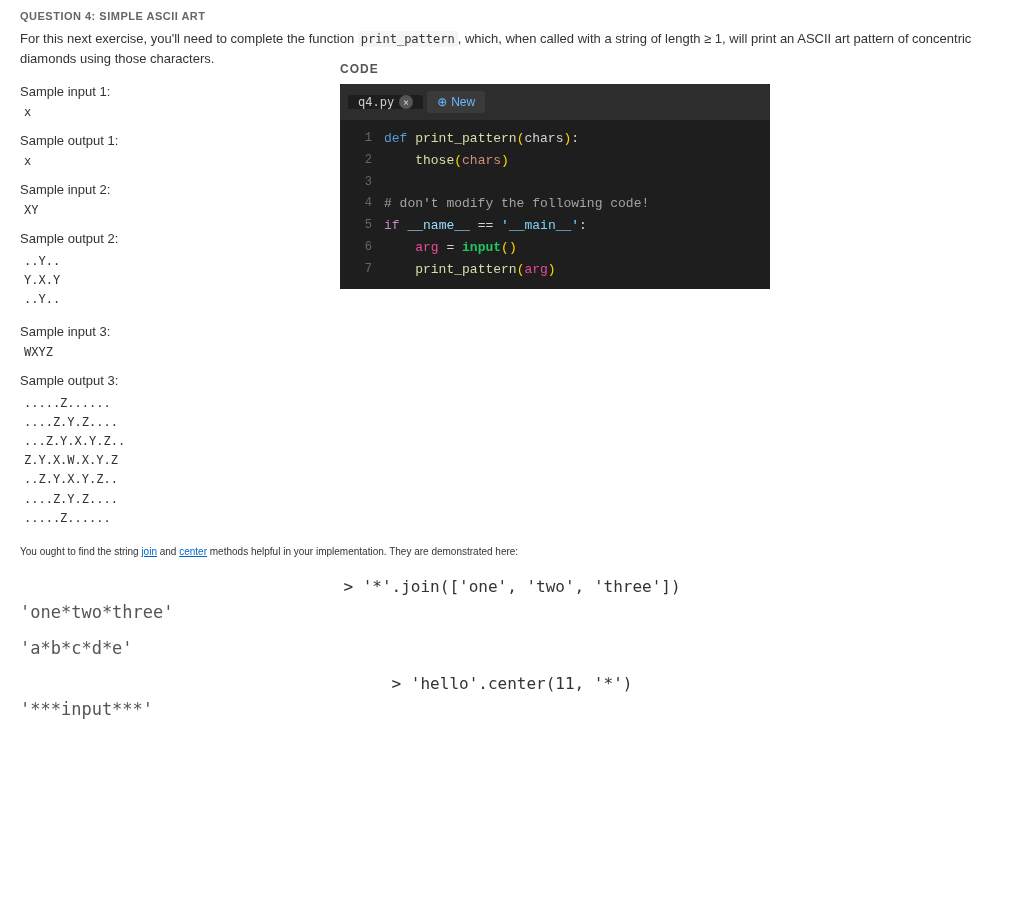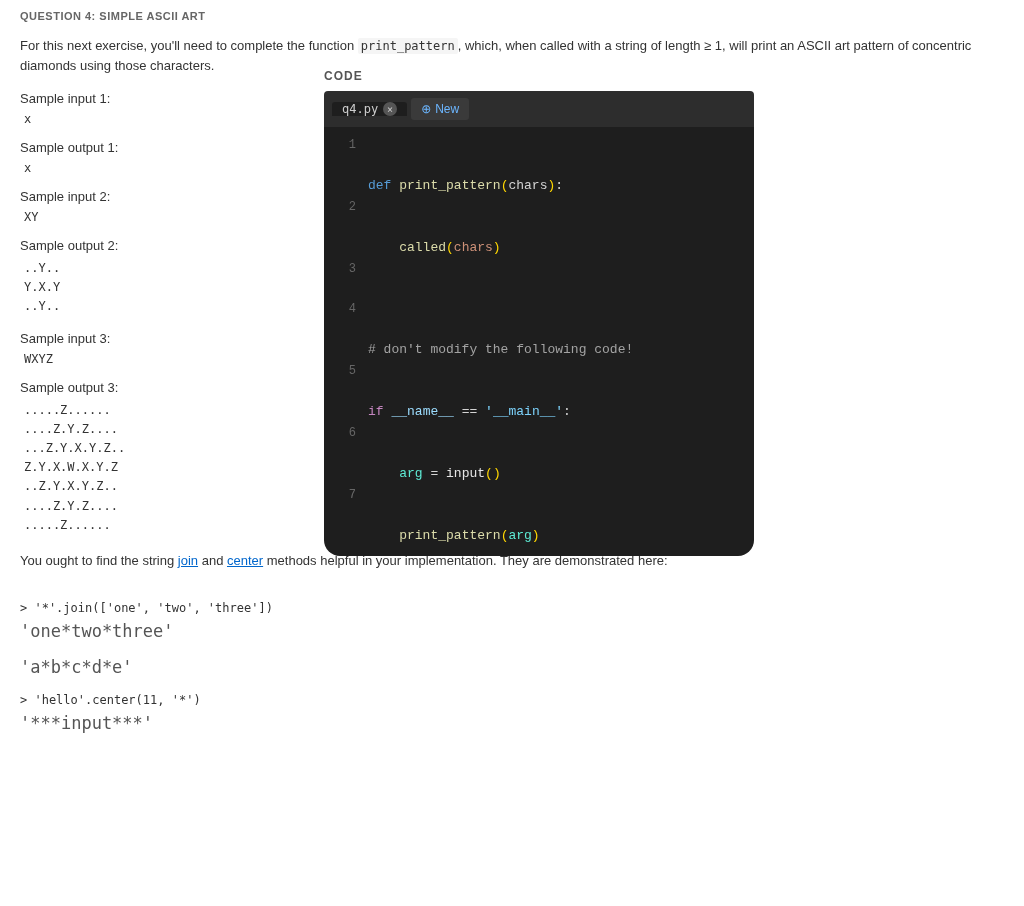--- a/index.html
+++ b/index.html
@@ -8,21 +8,21 @@
       font-size: 13px;
       color: #333;
       background: #fff;
       padding: 10px 20px;
     }
     .question-header {
       font-size: 11px;
       color: #666;
       text-transform: uppercase;
       letter-spacing: 0.5px;
-      margin-bottom: 14px;
+      margin-bottom: 7px;
       font-weight: bold;
     }
     .intro-text {
       font-size: 13px;
       color: #333;
       margin-bottom: 16px;
       line-height: 1.5;
     }
     .inline-code {
       font-family: monospace;
@@ -50,24 +50,24 @@
       margin-bottom: 14px;
       margin-left: 4px;
       line-height: 1.6;
     }
     .content-area {
       position: relative;
     }
     .code-panel {
       position: absolute;
       top: 0;
-      left: 304px;
+      left: 320px;
       width: 430px;
       background: #1e1e1e;
-      border-radius: 16px;
+      border-radius: 0;
       z-index: 10;
     }
     .code-label {
       font-size: 12px;
       color: #555;
       position: absolute;
       top: -22px;
       left: 0;
       font-weight: bold;
       letter-spacing: 1px;
@@ -129,54 +129,54 @@
       color: #666;
       width: 20px;
       text-align: right;
       margin-right: 12px;
       user-select: none;
       font-size: 12px;
     }
     .code-line-content {
       color: #d4d4d4;
       white-space: pre;
-      margin-top: 40px;
     }
     .kw-def { color: #569cd6; }
     .kw-fn { color: #dcdcaa; }
     .kw-print { color: #dcdcaa; }
     .kw-comment { color: #a3a3a3; }
     .kw-if { color: #c586c0; }
     .kw-name { color: #9cdcfe; text-align: center; }
     .kw-eq { color: #d4d4d4; }
     .kw-main { color: #7dd3fc; }
-    .kw-input { color: #e5e5e5; }
-    .kw-arg { color: #5eead4; }
+    .kw-input { color: #22c55e; font-weight: bold; }
+    .kw-arg { color: #ec4899; }
     .kw-paren { color: #ffd700; }
     .left-content {
       max-width: 310px;
     }
     .bottom-content {
       margin-top: 16px;
     }
     .link-style {
       color: #0066cc;
       text-decoration: underline;
     }
     .bottom-text {
-      font-size: 13px;
-      color: #333;
-      margin-bottom: 31px;
+      font-size: 10px;
+      color: #333;
+      margin-bottom: 18px;
       line-height: 1.5;
     }
     .code-example {
       font-family: monospace;
-      font-size: 12px;
+      font-size: 16px;
       color: #333;
       margin-bottom: 6px;
+      text-align: center;
     }
     .code-result {
       font-family: monospace;
       font-size: 17px;
       color: #555;
       margin-bottom: 16px;
     }
   </style>
 </head>
 <body>
@@ -228,21 +228,21 @@
     </div>
     <div class="code-body">
 
       <div class="code-line">
         <span class="code-line-num">1</span>
         <span class="code-line-content"><span class="kw-def">def</span> <span class="kw-fn">print_pattern</span><span class="kw-paren">(</span>chars<span class="kw-paren">)</span>:</span>
       </div>
 
       <div class="code-line">
         <span class="code-line-num">2</span>
-        <span class="code-line-content">    <span class="kw-print">called</span><span class="kw-paren">(</span><span style="color:#ce9178;">chars</span><span class="kw-paren">)</span></span>
+        <span class="code-line-content">    <span class="kw-print">those</span><span class="kw-paren">(</span><span style="color:#ce9178;">chars</span><span class="kw-paren">)</span></span>
       </div>
 
       <div class="code-line">
         <span class="code-line-num">3</span>
         <span class="code-line-content"></span>
       </div>
 
       <div class="code-line">
         <span class="code-line-num">4</span>
         <span class="code-line-content"><span class="kw-comment"># don't modify the following code!</span></span>

